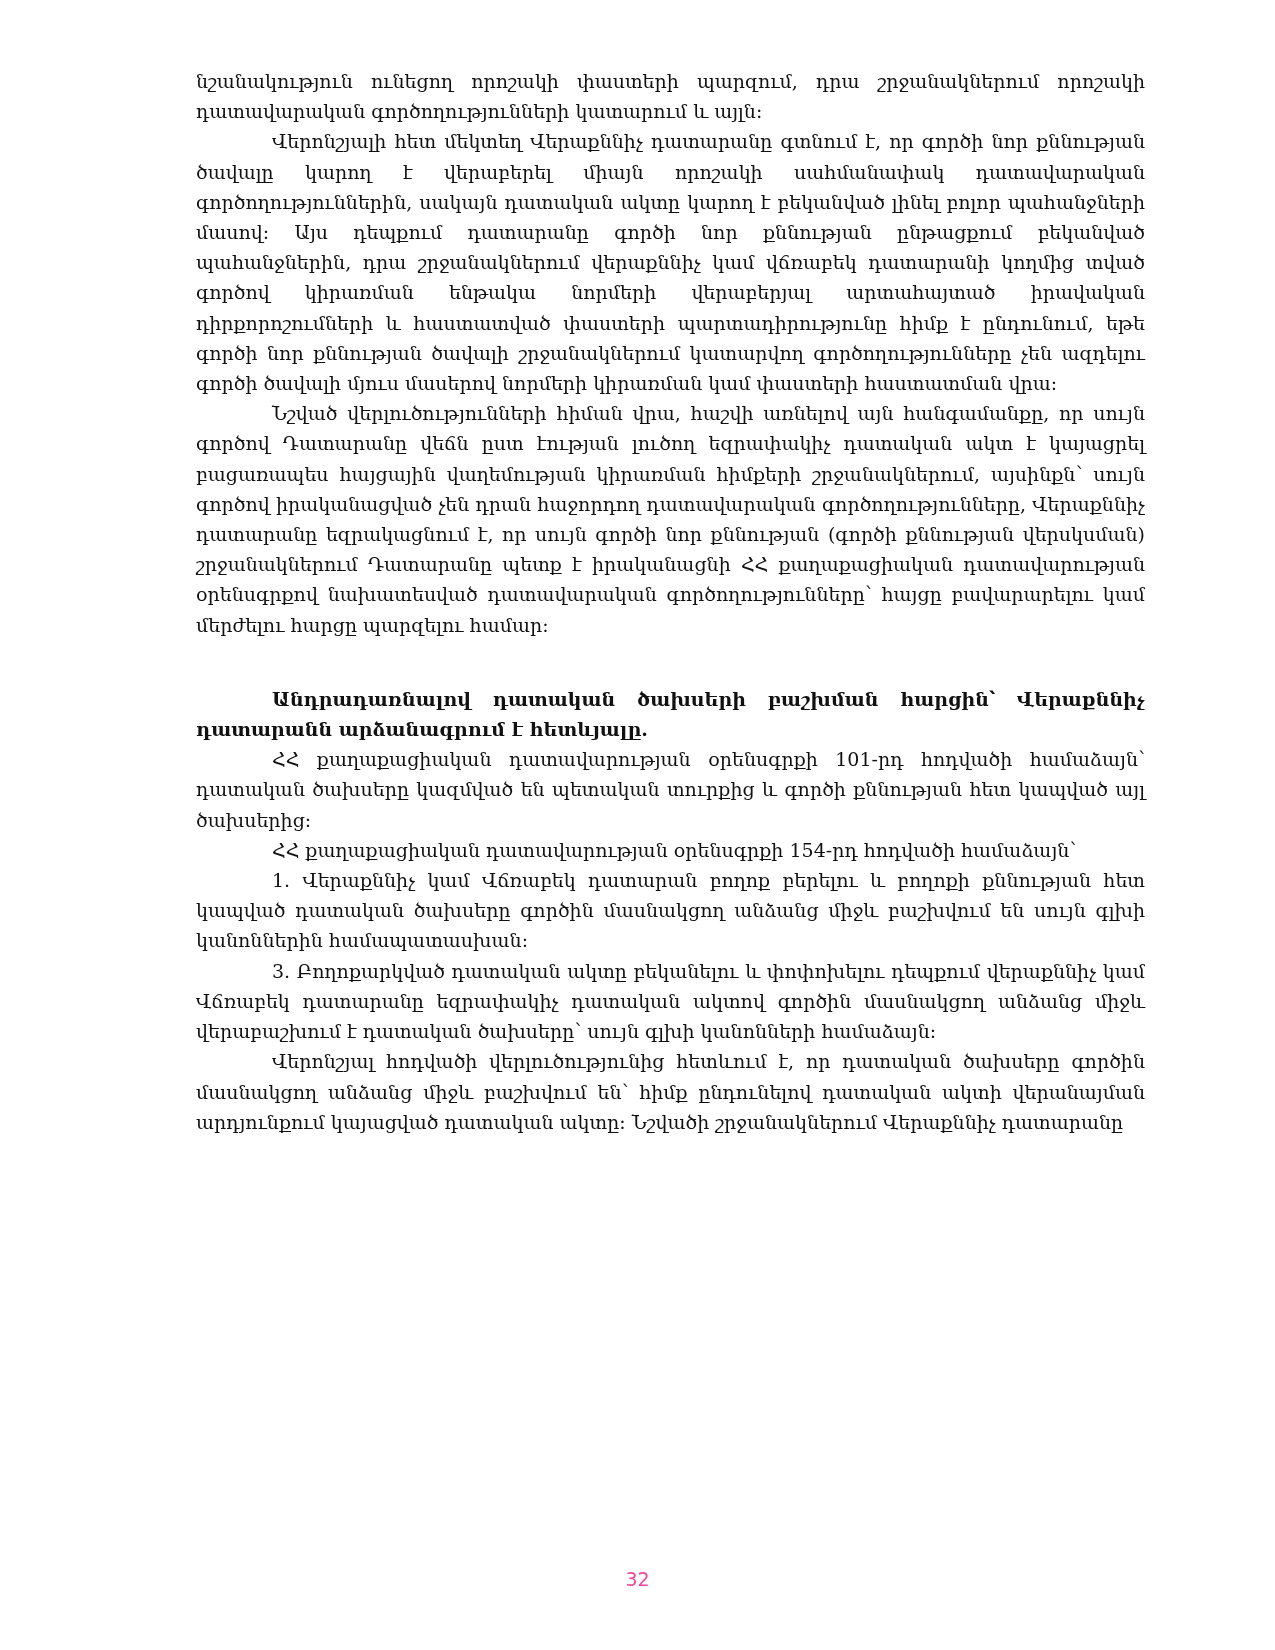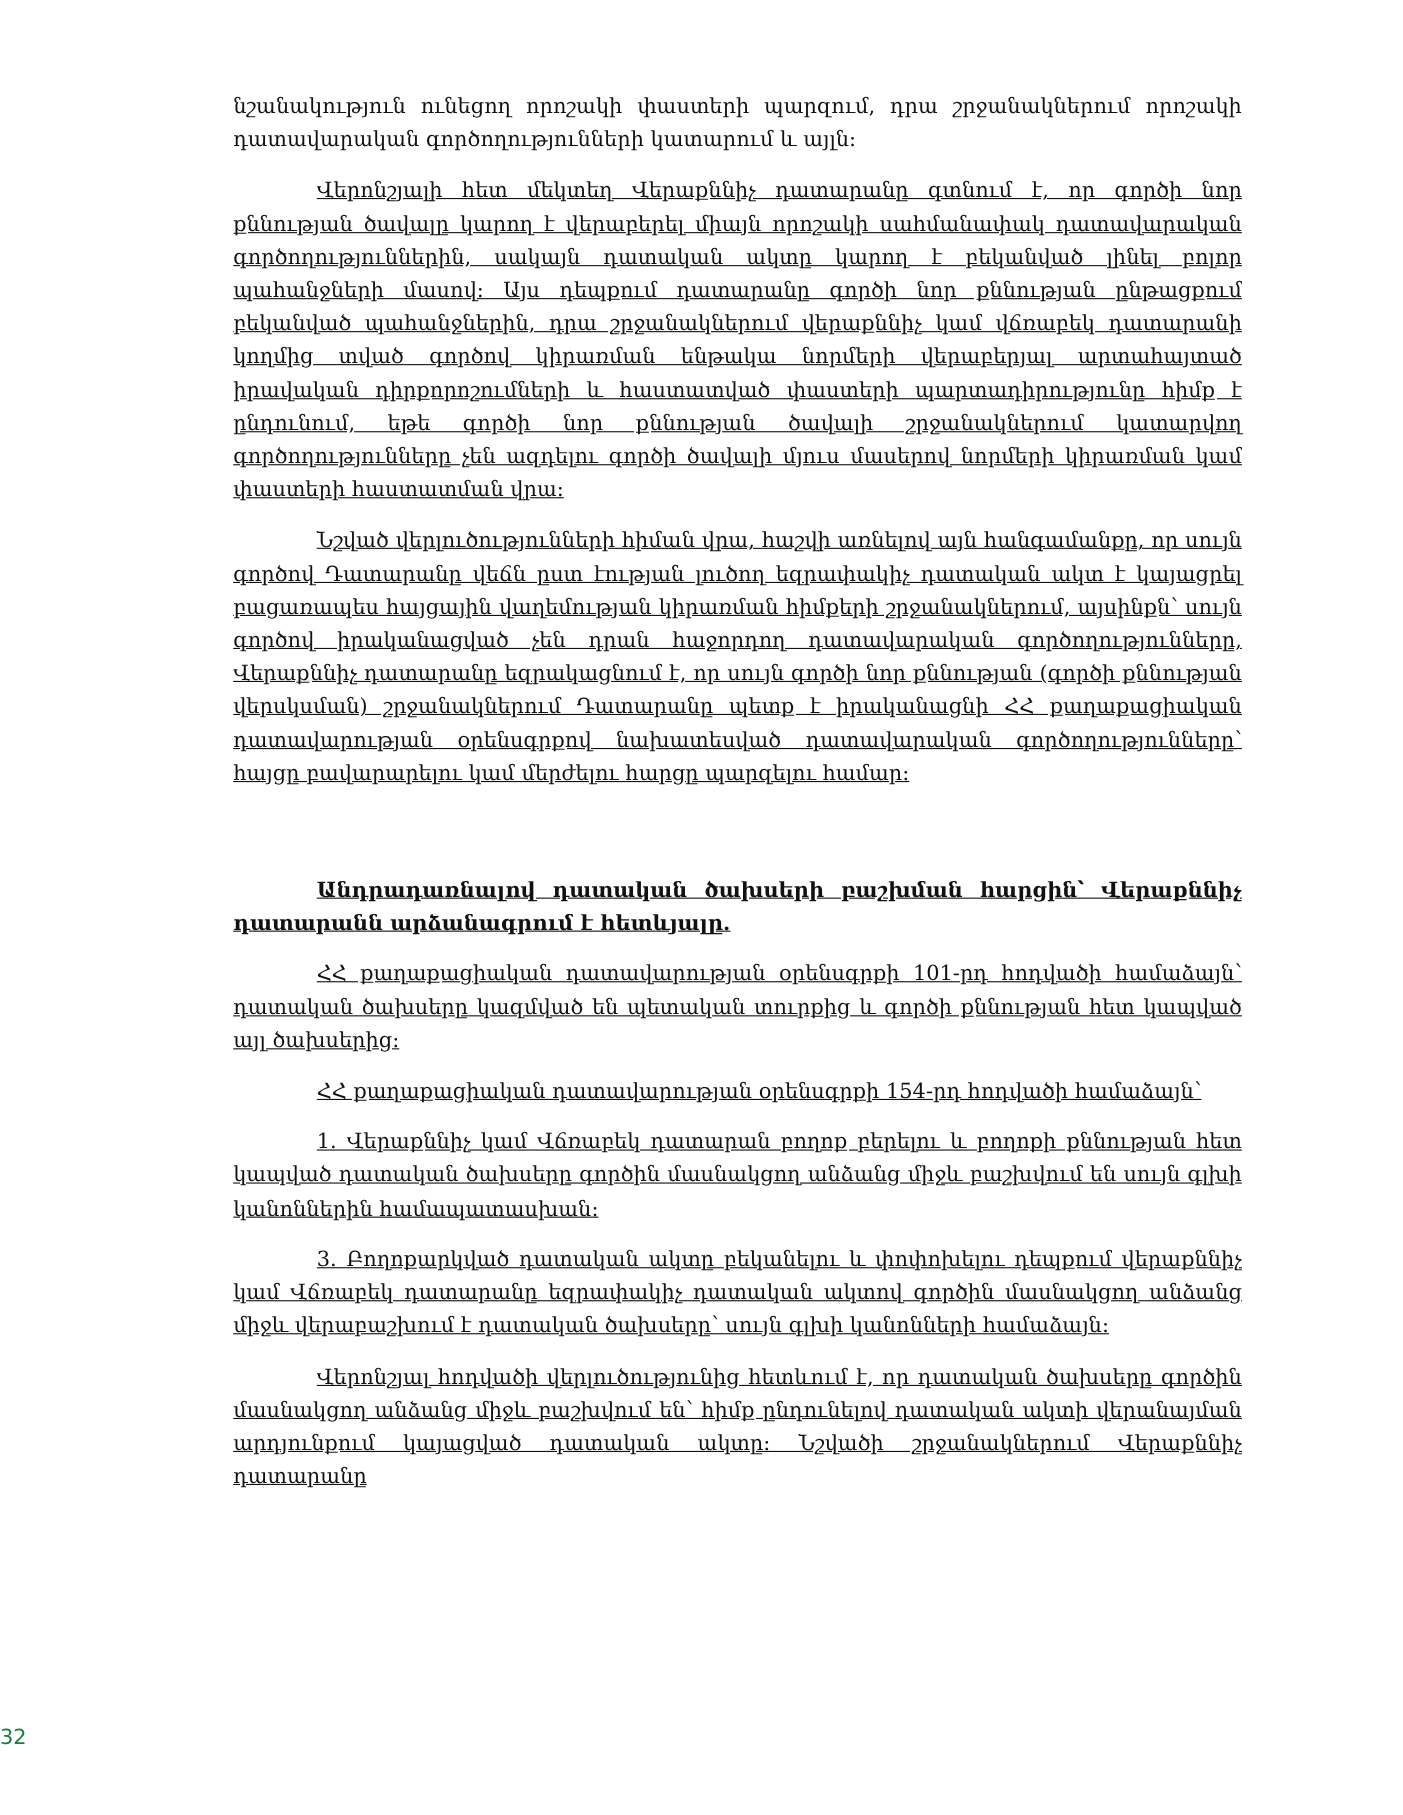--- a/index.html
+++ b/index.html
@@ -6,29 +6,29 @@
   body { width: 1275px; height: 1650px; position: relative; overflow: hidden; }
   .page {
     position: absolute; left: 0; top: 0; width: 1275px; height: 1650px;
     background: #ffffff;
   }
   .content {
     position: absolute; left: 196px; top: 66px; width: 949px;
     font-family: "DejaVu Serif", "Liberation Serif", serif;
     font-size: 19px; line-height: 30.2px; color: #111111;
   }
-  .p { margin: 16px; text-align: justify; text-align-last: left; hyphens: none; }
-  .indent { text-indent: 76px; text-decoration: underline; }
+  .p { margin: 0; text-align: justify; text-align-last: left; hyphens: none; }
+  .indent { text-indent: 76px; }
   .bold { font-weight: bold; }
   .spacer { height: 44px; }
   .page-number {
     position: absolute; left: 0; width: 1275px; top: 1568px;
-    text-align: left;
+    text-align: center;
     font-family: "DejaVu Sans", "Liberation Sans", sans-serif;
-    font-size: 19px; color: #15803d;
+    font-size: 19px; color: #ec4899;
   }
 </style>
 </head>
 <body>
 
 <div class="page">
   <div class="content">
     <p class="p">նշանակություն ունեցող որոշակի փաստերի պարզում, դրա շրջանակներում որոշակի դատավարական գործողությունների կատարում և այլն:</p>
     <p class="p indent">Վերոնշյալի հետ մեկտեղ Վերաքննիչ դատարանը գտնում է, որ գործի նոր քննության ծավալը կարող է վերաբերել միայն որոշակի սահմանափակ դատավարական գործողություններին, սակայն դատական ակտը կարող է բեկանված լինել բոլոր պահանջների մասով: Այս դեպքում դատարանը գործի նոր քննության ընթացքում բեկանված պահանջներին, դրա շրջանակներում վերաքննիչ կամ վճռաբեկ դատարանի կողմից տված գործով կիրառման ենթակա նորմերի վերաբերյալ արտահայտած իրավական դիրքորոշումների և հաստատված փաստերի պարտադիրությունը հիմք է ընդունում, եթե գործի նոր քննության ծավալի շրջանակներում կատարվող գործողությունները չեն ազդելու գործի ծավալի մյուս մասերով նորմերի կիրառման կամ փաստերի հաստատման վրա:</p>
     <p class="p indent">Նշված վերլուծությունների հիման վրա, հաշվի առնելով այն հանգամանքը, որ սույն գործով Դատարանը վեճն ըստ էության լուծող եզրափակիչ դատական ակտ է կայացրել բացառապես հայցային վաղեմության կիրառման հիմքերի շրջանակներում, այսինքն՝ սույն գործով իրականացված չեն դրան հաջորդող դատավարական գործողությունները, Վերաքննիչ դատարանը եզրակացնում է, որ սույն գործի նոր քննության (գործի քննության վերսկսման) շրջանակներում Դատարանը պետք է իրականացնի ՀՀ քաղաքացիական դատավարության օրենսգրքով նախատեսված դատավարական գործողությունները՝ հայցը բավարարելու կամ մերժելու հարցը պարզելու համար:</p>

